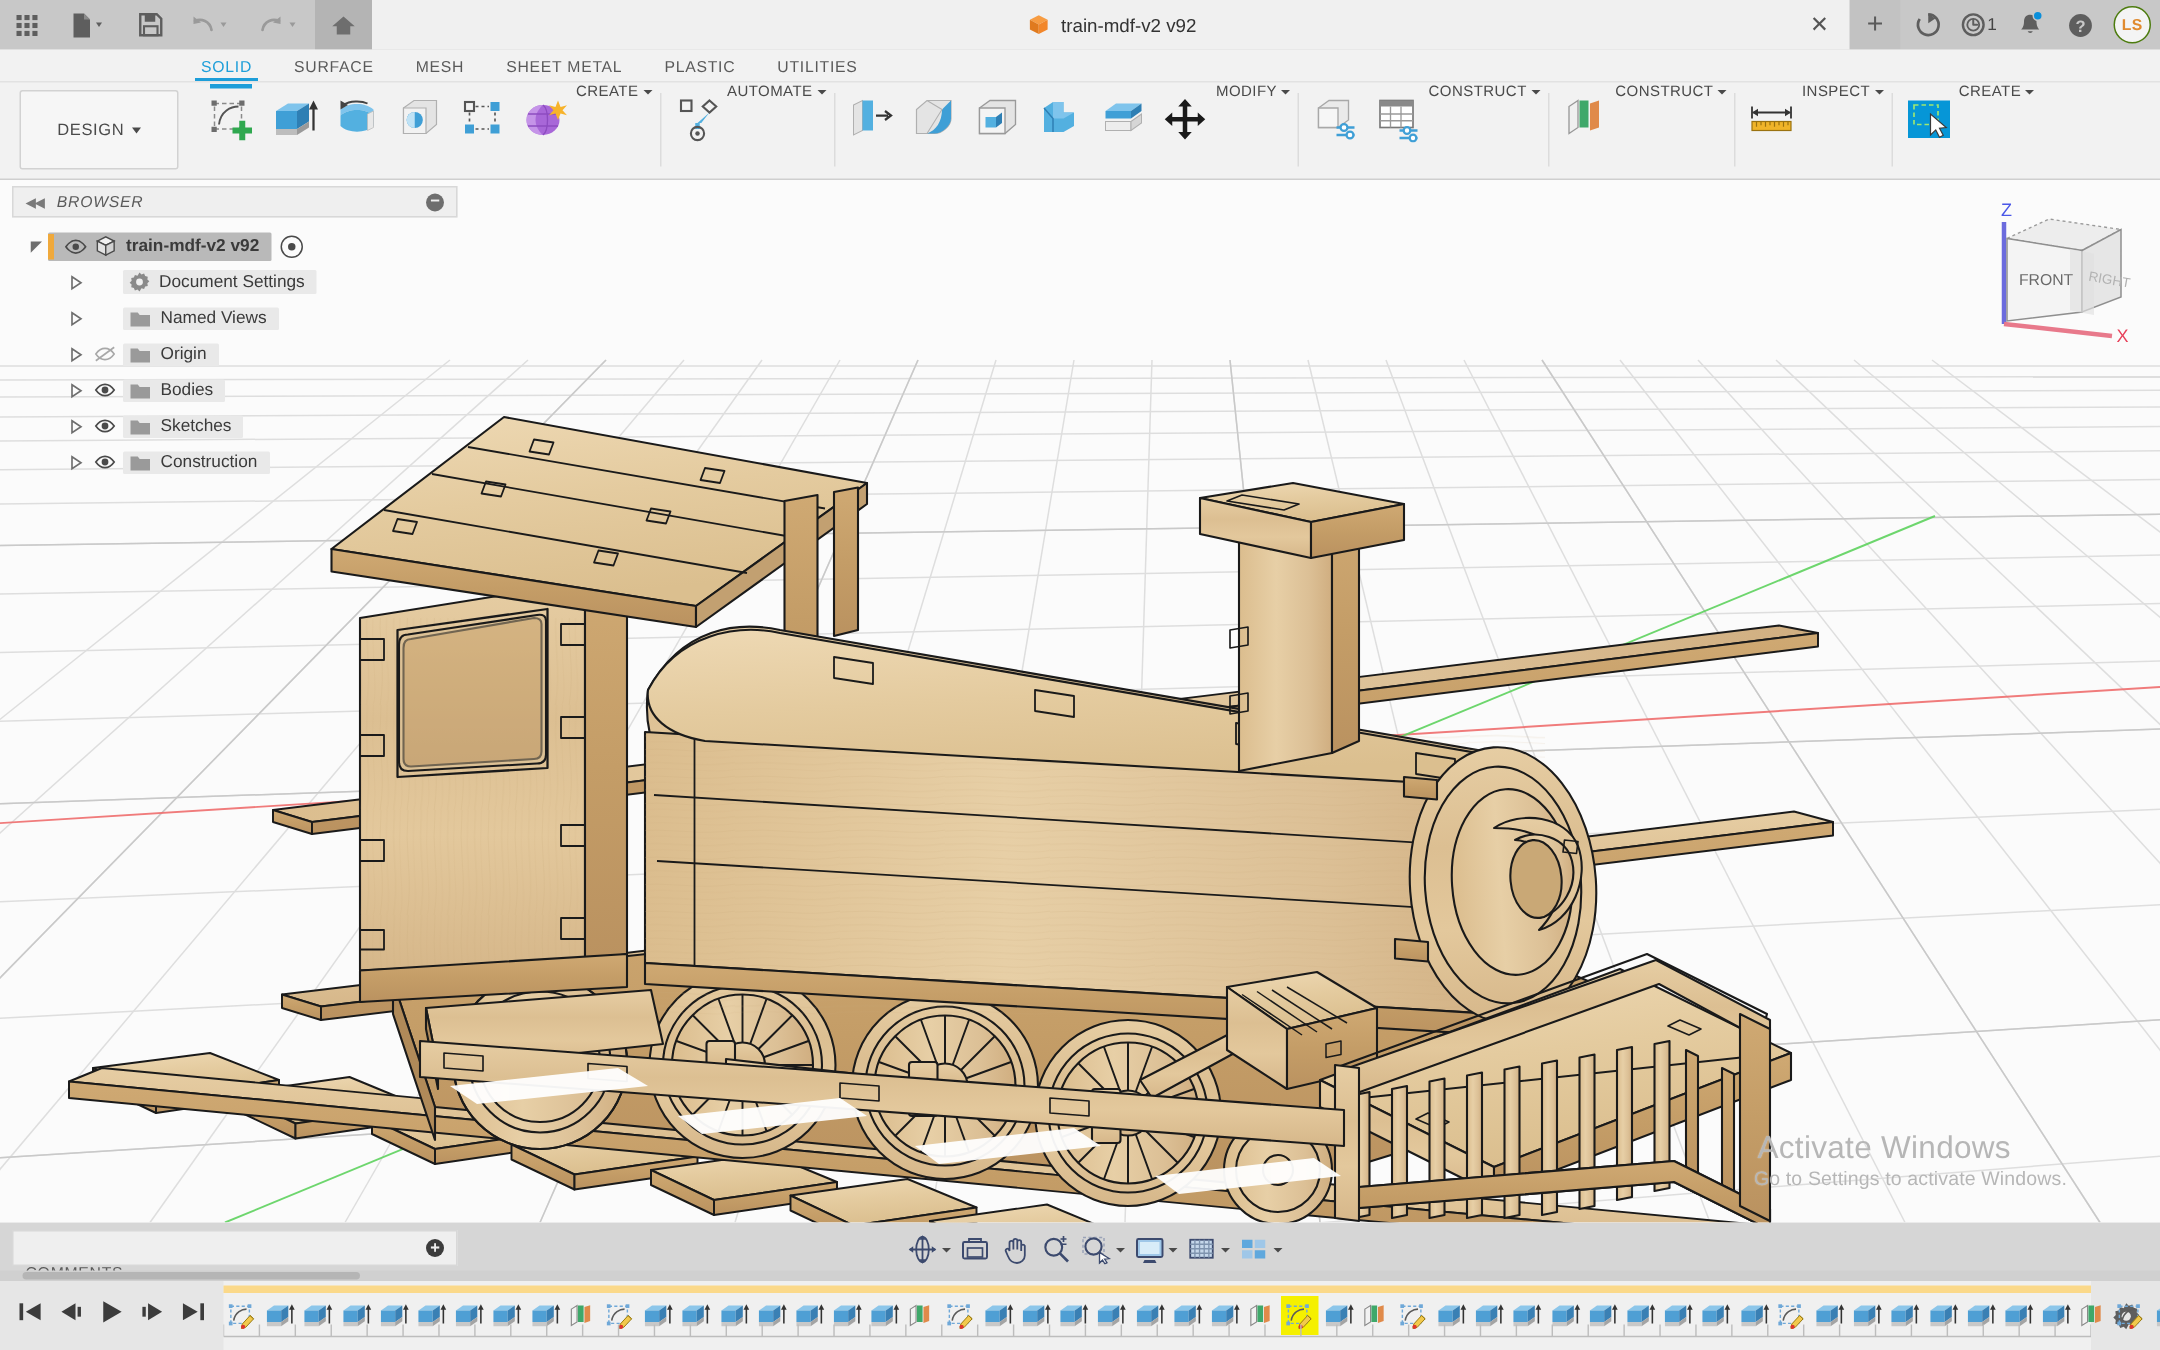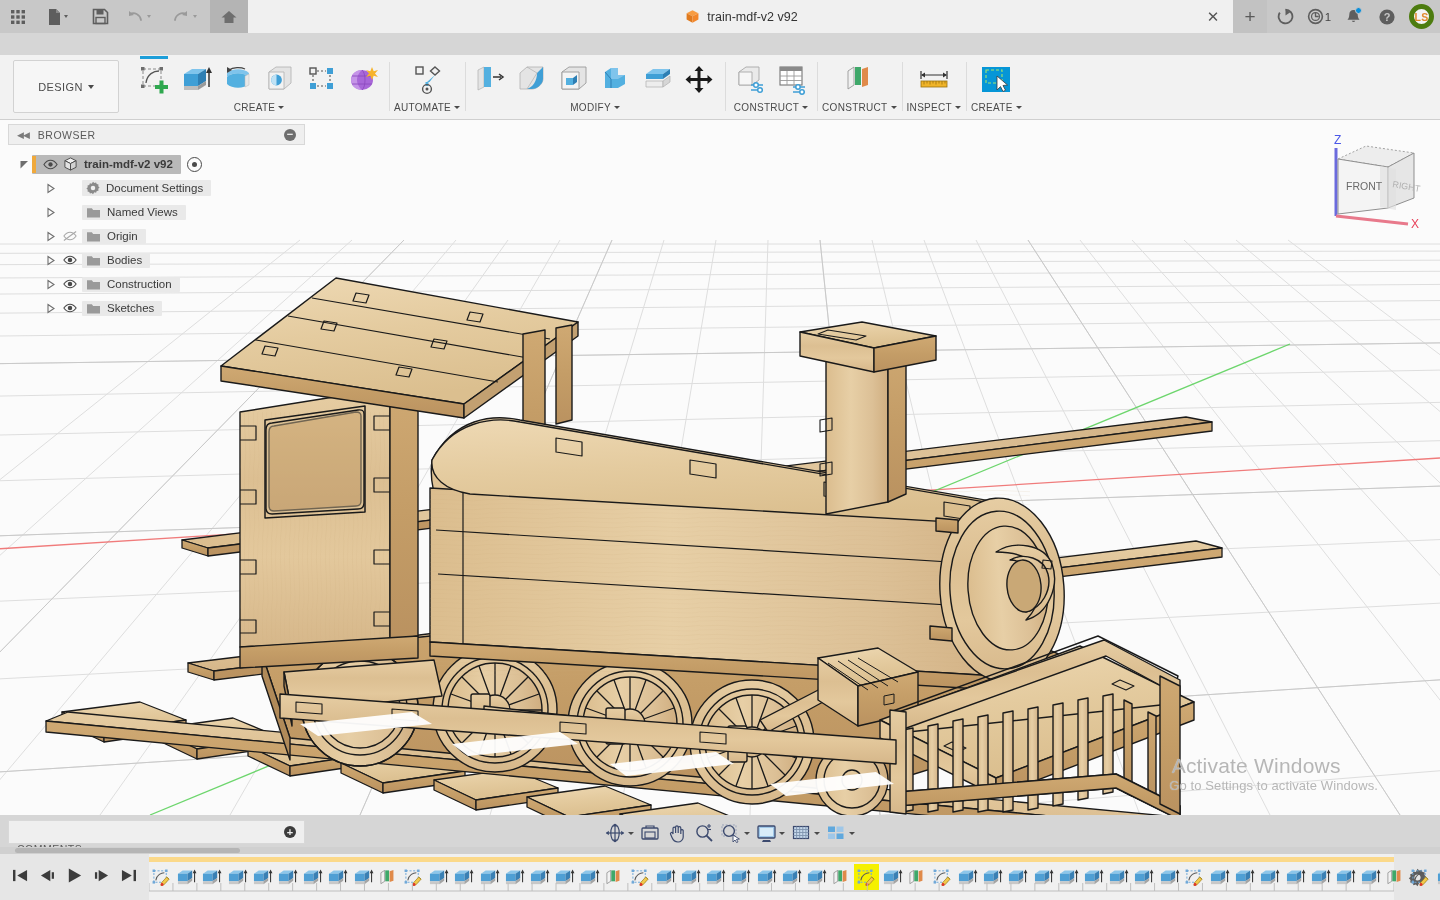--- a/index.html
+++ b/index.html
@@ -41,21 +41,21 @@
     font-size:19px; color:#5a5a5a; font-weight:300; line-height:1;
   }
   .tb-right{ display:flex; align-items:center; background:#c8c8c8; padding:0 6px 0 2px; gap:2px; }
   .tb-ricon{ width:32px; height:33px; display:flex; align-items:center; justify-content:center; position:relative;}
   .job-count{ font-size:11.5px; color:#444; margin-left:1px; }
   .bell-dot{ position:absolute; top:7px; right:7px; width:7px; height:7px; border-radius:50%; background:#0a8fdb; border:1px solid #c8c8c8;}
   .avatar{
     width:25px; height:25px; border-radius:50%; background:#f4f4f4;
     display:flex; align-items:center; justify-content:center;
     font-size:10.5px; color:#e08a2e; font-weight:bold; letter-spacing:.3px;
-    border:5px solid #4d7c0f; margin-left:4px;
+    border:1px solid #4d7c0f; margin-left:4px;
   }
 
   
   .ribbon-tabs{
     position:absolute; left:0; top:33px; width:1440px; height:22px;
     background:#f2f2f2; display:flex; align-items:flex-end; padding-left:120px;
     border-bottom:1px solid #e2e2e2;
   }
   .rtab{
     font-size:10.5px; letter-spacing:.5px; color:#5a5a5a; padding:0 14px 3px 14px;
@@ -71,21 +71,21 @@
     position:absolute; left:0; top:55px; width:1440px; height:65px;
     background:#f2f2f2; display:flex; align-items:flex-start;
     border-bottom:1px solid #cfcfcf;
   }
   .design-btn{
     width:106px; height:53px; margin:5px 10px 0 13px; background:#f6f6f6;
     border:1px solid #d2d2d2; border-radius:2px;
     display:flex; align-items:center; justify-content:center; gap:5px;
     font-size:11px; letter-spacing:.4px; color:#4a4a4a;
   }
-  .rgroup{ display:flex; flex-direction:column; align-items:center; height:65px; padding:0 5px; position:relative;}
+  .rgroup{ display:flex; flex-direction:row; align-items:flex-start; height:65px; padding:0 5px; position:relative;}
   .rgroup + .rgroup.sep::before{
     content:""; position:absolute; left:0; top:7px; bottom:9px; width:1px; background:#dcdcdc;
   }
   .ricons{ display:flex; align-items:flex-start; gap:2px; height:46px; padding-top:4px;}
   .ritem{ width:40px; height:42px; display:flex; align-items:center; justify-content:center; position:relative;}
   .ritem.active-line::before{
     content:""; position:absolute; top:-3px; left:6px; right:6px; height:3px; background:#1d9ed9;
   }
   .rlabel{ font-size:10px; letter-spacing:.3px; color:#4a4a4a; display:flex; align-items:center; gap:3px; margin-top:1px;}
   .caret{ width:0;height:0;border-left:3.5px solid transparent;border-right:3.5px solid transparent;border-top:4px solid #4a4a4a;}
@@ -99,21 +99,21 @@
   .canvas svg{ display:block; }
 
   
   .browser{
     position:absolute; left:8px; top:124px; width:297px;
   }
   .browser-header{
     height:21px; background:#efefef; border:1px solid #d8d8d8;
     display:flex; align-items:center; padding:0 8px; gap:9px;
   }
-  .browser-title{ font-size:10.5px; letter-spacing:.5px; color:#5a5a5a; flex:1;}
+  .browser-title{ font-size:10.5px; letter-spacing:.5px; color:#5a5a5a; flex:1;font-style:italic;}
   .collapse-arrows{ font-size:9px; color:#7a7a7a; letter-spacing:-1px;}
   .minus-circ{ width:12px;height:12px;border-radius:50%;background:#6e6e6e;color:#efefef;
     display:flex;align-items:center;justify-content:center;font-size:11px;line-height:1;font-weight:bold;}
   .tree{ padding-top:7px; }
   .trow{ display:flex; align-items:center; height:24px; padding-left:8px; }
   .tri{ width:16px; display:flex; align-items:center; justify-content:center; }
   .tri svg{ display:block; }
   .root-row .chip{
     display:flex; align-items:center; gap:0; background:#b9b9b9; border-radius:1px;
     padding:1px 2px 1px 0;
@@ -273,20 +273,28 @@
       <div class="tb-ricon">
         <svg width="18" height="18" viewBox="0 0 18 18">
           <circle cx="9" cy="9" r="7.6" fill="#5e5e5e"></circle>
           <text x="9" y="13.2" font-size="11" font-weight="bold" fill="#c8c8c8" text-anchor="middle" font-family="Liberation Sans, sans-serif">?</text>
         </svg>
       </div>
       <div class="avatar">LS</div>
     </div>
   </div>
 
+  <div class="ribbon-tabs">
+    <div class="rtab active">SOLID</div>
+    <div class="rtab">SURFACE</div>
+    <div class="rtab">MESH</div>
+    <div class="rtab">SHEET METAL</div>
+    <div class="rtab">PLASTIC</div>
+    <div class="rtab">UTILITIES</div>
+  </div>
 
   <div class="ribbon">
 
     <div class="design-btn">
       <span>DESIGN</span>
       <span class="caret"></span>
     </div>
 
     <div class="rgroup">
       <div class="ricons">
@@ -1057,41 +1065,41 @@
         <span class="eye" style="width:24px">
           <svg width="16" height="12" viewBox="0 0 17 12">
               <path d="M8.5 2 C12.2 2 15 6 15 6 C15 6 12.2 10 8.5 10 C4.8 10 2 6 2 6 C2 6 4.8 2 8.5 2 Z" fill="none" stroke="#4a4a4a" stroke-width="1.2"></path>
               <circle cx="8.5" cy="6" r="2.4" fill="#4a4a4a"></circle>
             </svg>
         </span>
         <span class="nodebox">
           <svg width="15" height="13" viewBox="0 0 16 14">
             <path d="M1 2.5 h5.2 l1.4 1.8 h7.4 v8.2 h-14 Z" fill="#9a9a9a"></path>
           </svg>
-          <span class="nlabel">Construction</span>
+          <span class="nlabel">Sketches</span>
         </span>
       </div>
 
       <div class="trow" style="padding-left:34px">
         <span class="tri">
           <svg width="11" height="11" viewBox="0 0 11 11">
               <path d="M3 1.5 L9 5.5 L3 9.5 Z" fill="none" stroke="#6e6e6e" stroke-width="1.1"></path>
             </svg>
         </span>
         <span class="eye" style="width:24px">
           <svg width="16" height="12" viewBox="0 0 17 12">
               <path d="M8.5 2 C12.2 2 15 6 15 6 C15 6 12.2 10 8.5 10 C4.8 10 2 6 2 6 C2 6 4.8 2 8.5 2 Z" fill="none" stroke="#4a4a4a" stroke-width="1.2"></path>
               <circle cx="8.5" cy="6" r="2.4" fill="#4a4a4a"></circle>
             </svg>
         </span>
         <span class="nodebox">
           <svg width="15" height="13" viewBox="0 0 16 14">
             <path d="M1 2.5 h5.2 l1.4 1.8 h7.4 v8.2 h-14 Z" fill="#9a9a9a"></path>
           </svg>
-          <span class="nlabel">Sketches</span>
+          <span class="nlabel">Construction</span>
         </span>
       </div>
     </div>
   </div>
 
   <div class="comments">
     <span class="comments-title">COMMENTS</span>
     <span class="plus-circ">+</span>
   </div>
 

